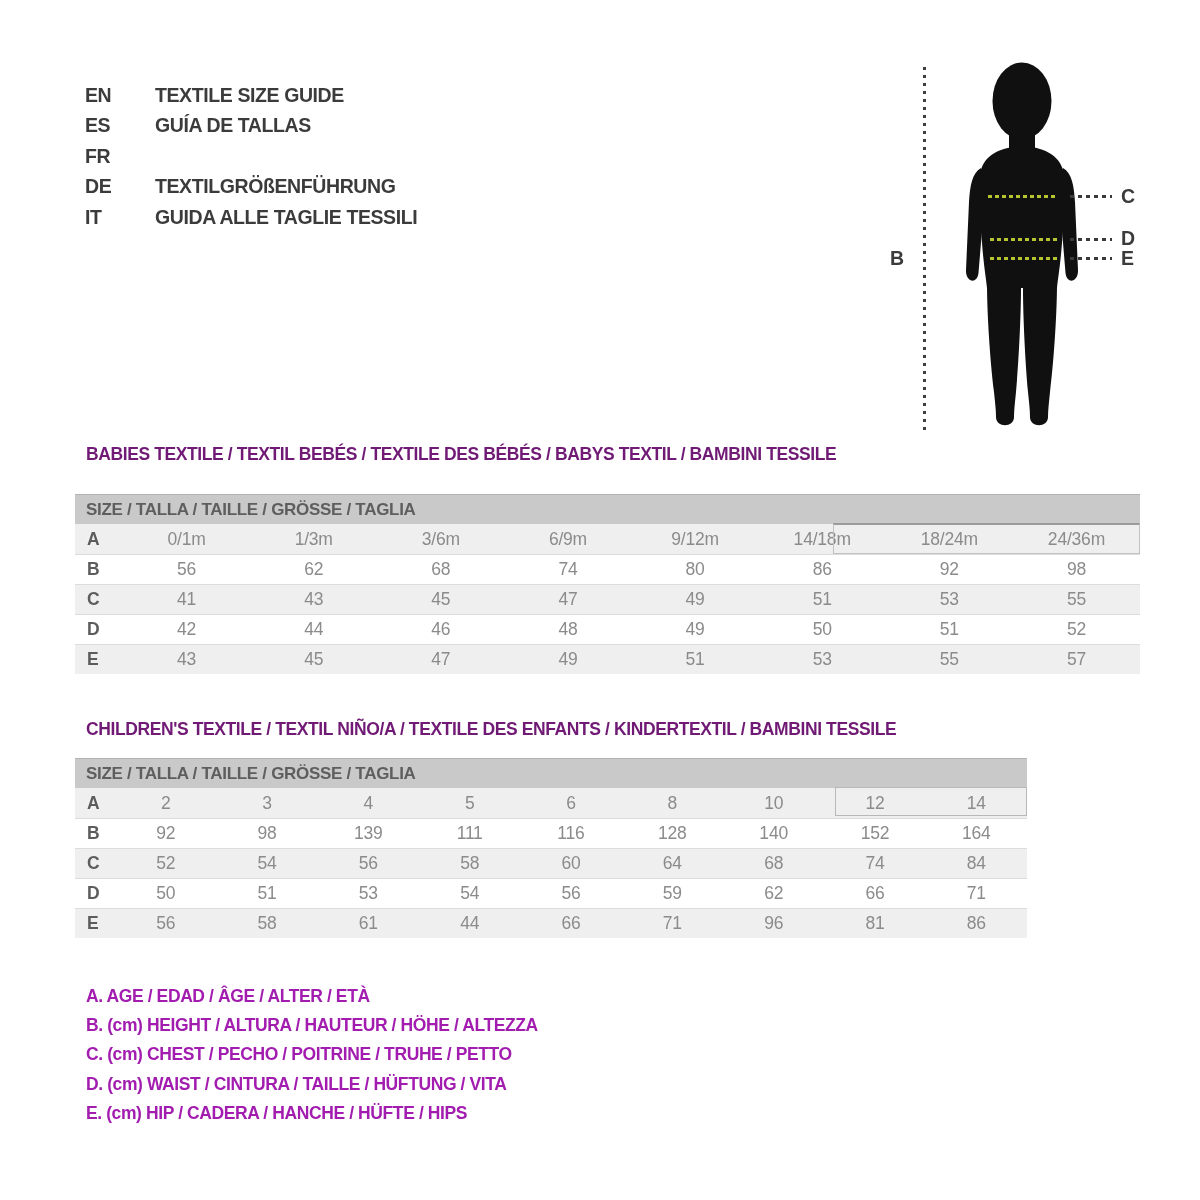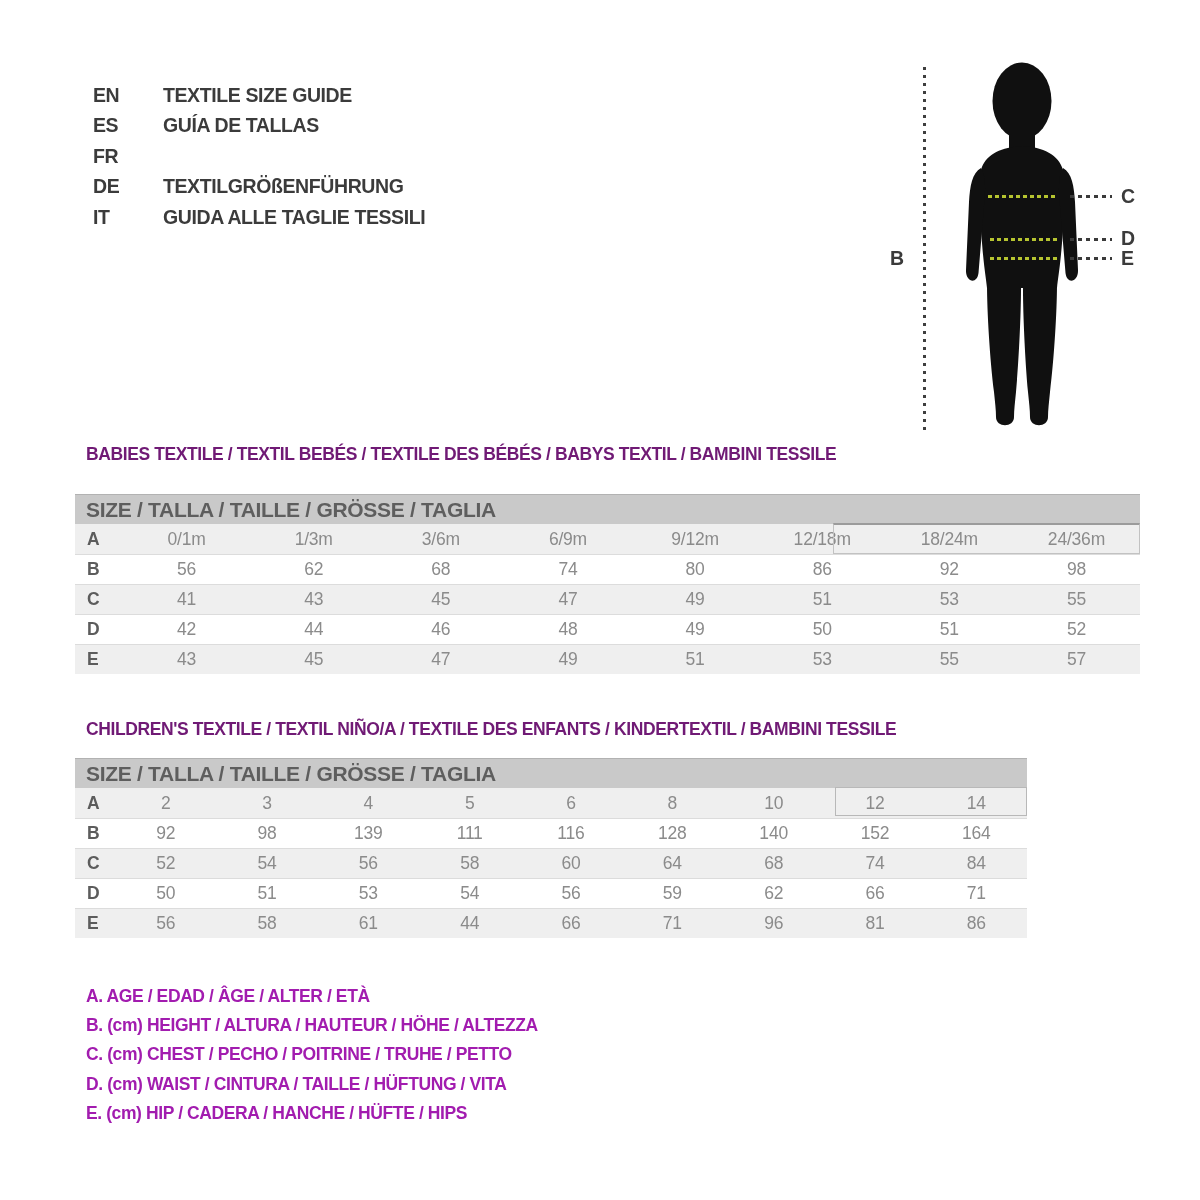--- a/index.html
+++ b/index.html
@@ -7,37 +7,37 @@
     position:relative;width:1200px;height:1200px;background:#ffffff;overflow:hidden;
     font-family:"Liberation Sans",sans-serif;color:#3b3b3b;
     -webkit-font-smoothing:antialiased;
   }
   .abs{position:absolute;}
 
   
   #langs{left:85px;top:80px;}
   .lang-row{display:flex;height:30.5px;align-items:center;
     font-size:19.5px;font-weight:700;letter-spacing:-0.4px;color:#3b3b3b;}
-  .lang-code{width:70px;flex:none;margin-left:8px;}
+  .lang-code{width:70px;flex:none;}
 
   
   .measure-label{font-size:19.5px;font-weight:700;color:#3b3b3b;letter-spacing:-0.4px;}
   .dash-h{height:3px;}
   .dash-yellow{background:repeating-linear-gradient(90deg,#b6c430 0 4px,transparent 4px 7px);}
   .dash-dark{background:repeating-linear-gradient(90deg,#3a3a3a 0 4px,transparent 4px 8px);}
   #line-b{width:3px;background:repeating-linear-gradient(180deg,#3e3e3e 0 3px,transparent 3px 8px);}
 
   
   .section-title{font-size:17.5px;font-weight:700;letter-spacing:-0.4px;color:#701a75;white-space:nowrap;}
 
   
   .size-table{position:absolute;box-sizing:border-box;}
   .size-bar{height:30px;background:#c9c9c9;border-top:1px solid #b2b2b2;box-sizing:border-box;
     display:flex;align-items:center;padding-left:11px;
-    font-size:21px;font-weight:700;letter-spacing:-0.3px;color:#5e5e5e;}
+    font-size:17px;font-weight:700;letter-spacing:-0.3px;color:#5e5e5e;}
   .rows{width:100%;}
   .trow{display:grid;height:30px;align-items:center;box-sizing:border-box;
     font-size:17.5px;color:#8b8b8b;letter-spacing:-0.2px;}
   .cols-8{grid-template-columns:48px repeat(8,1fr);}
   .cols-9{grid-template-columns:40px repeat(9,1fr);}
   .rows > div + div{border-top:1px solid #dcdcdc;}
   .rows > div:nth-child(odd){background:#efefef;}
   .trow .lbl{font-weight:700;color:#5c5c5c;padding-left:12px;}
   .trow .val{text-align:center;}
 
@@ -123,21 +123,21 @@
             <div class="val">0/1m</div>
 
             <div class="val">1/3m</div>
 
             <div class="val">3/6m</div>
 
             <div class="val">6/9m</div>
 
             <div class="val">9/12m</div>
 
-            <div class="val">12/18m</div>
+            <div class="val">14/18m</div>
 
             <div class="val">18/24m</div>
 
             <div class="val">24/36m</div>
           </div>
 
         <div class="trow cols-8">
 
           <div class="lbl">B</div>
 

